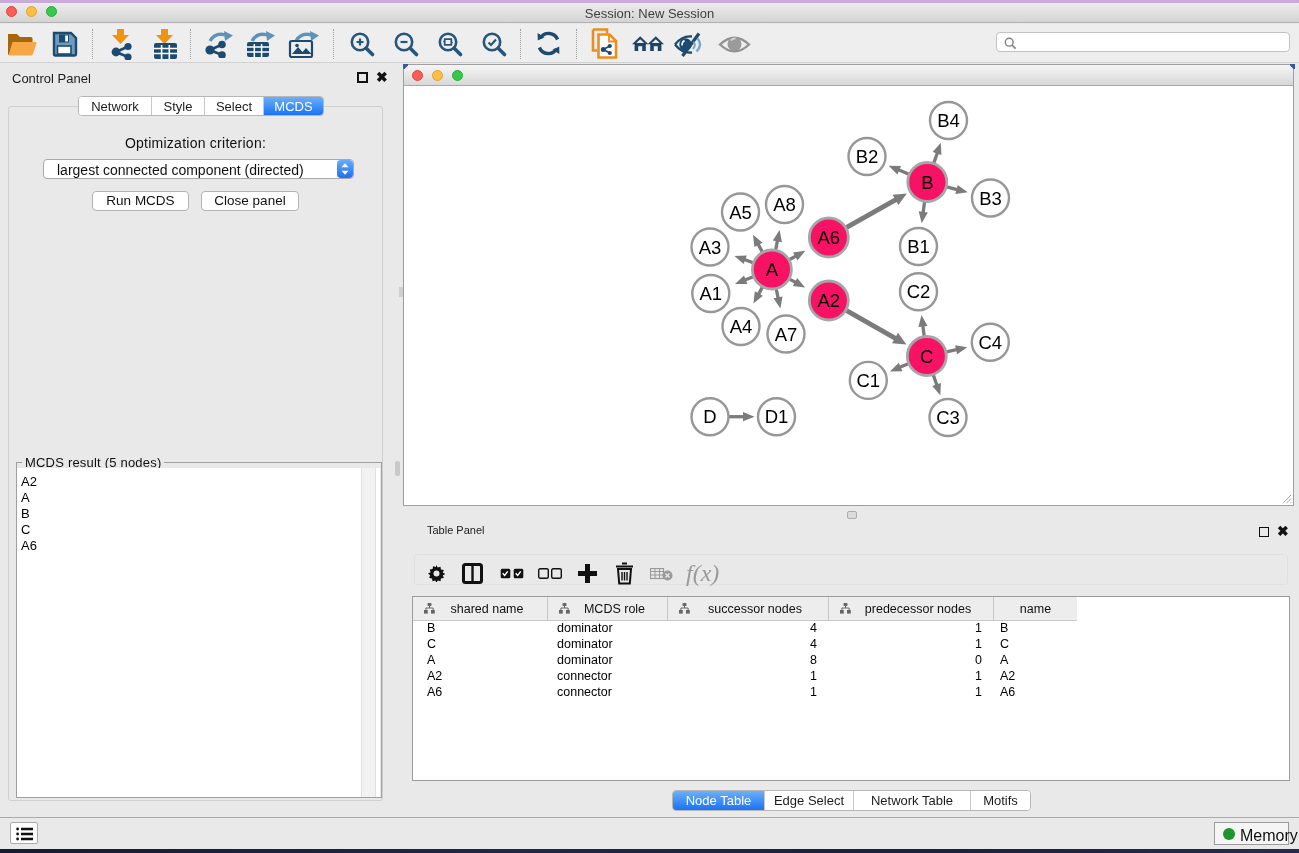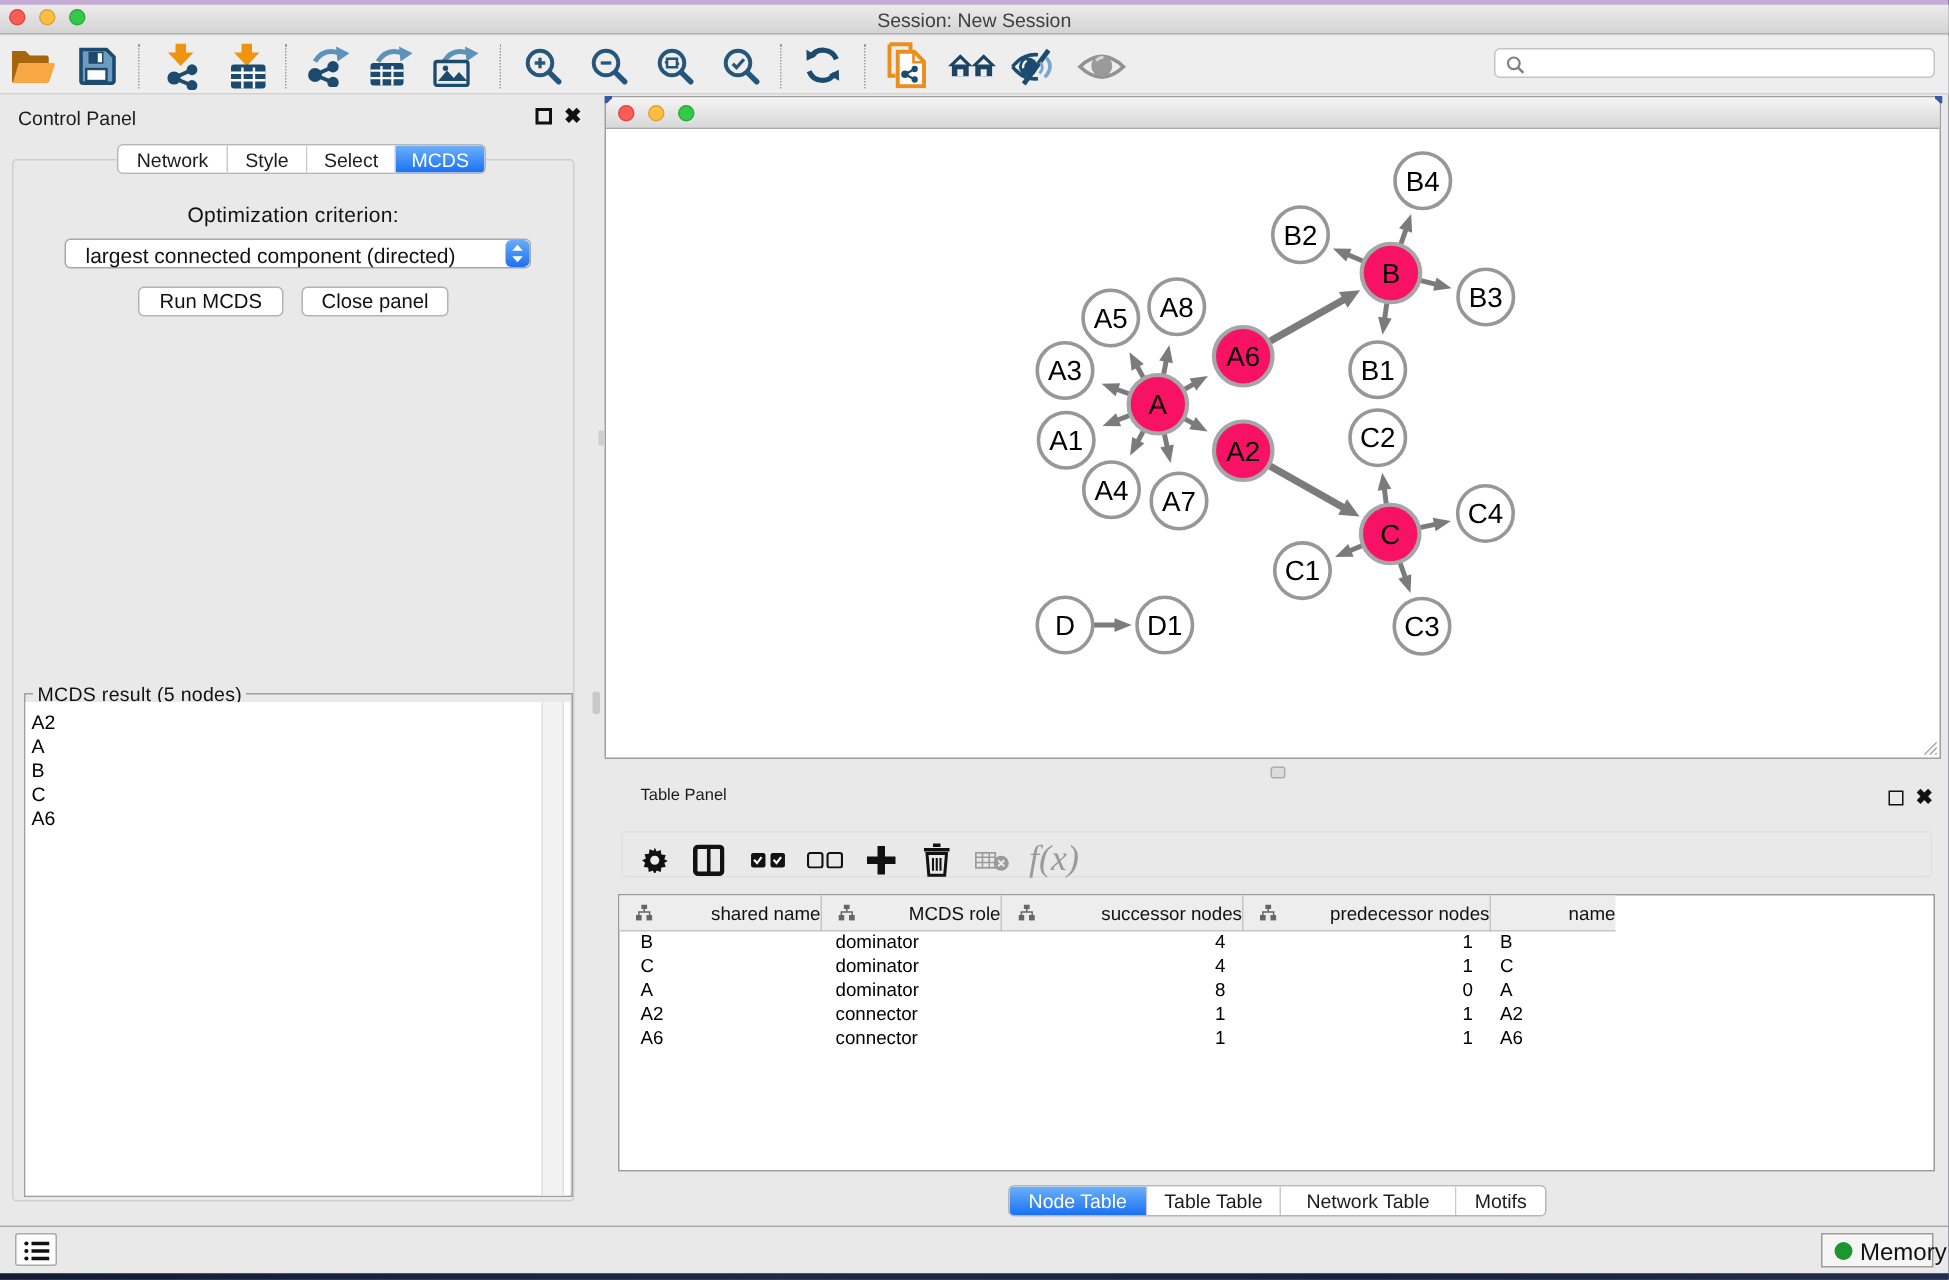--- a/index.html
+++ b/index.html
@@ -39,21 +39,21 @@
 
 #netframe{position:absolute;left:403px;top:64px;width:891px;height:442px;background:#fff;border:1px solid #9e9e9e}
 #nettitle{position:absolute;left:0;top:0;width:100%;height:21px;background:linear-gradient(#f5f5f5,#d8d8d8);border-bottom:1px solid #a8a8a8}
 #nettitle .t{position:absolute;top:4px;width:100%;text-align:center;font-size:13px;color:#2c2c2c}
 .grip{position:absolute;right:1px;bottom:1px;width:10px;height:10px}
 
 #tp-title{position:absolute;left:427px;top:524px;font-size:11px;color:#1c1c1c}
 #tbl{position:absolute;left:412px;top:596px;width:878px;height:185px;background:#fff;border:1px solid #9c9c9c}
 #tblhead{position:absolute;left:0;top:0;width:664px;height:24px;background:#ededed;border-bottom:1px solid #c8c8c8}
 .th{position:absolute;top:0;height:24px;border-right:1px solid #c6c6c6}
-.th .cap2{position:absolute;top:5px;width:100%;text-align:right;font-size:12.5px;color:#111}
+.th .cap2{position:absolute;top:5px;width:100%;text-align:center;font-size:12.5px;color:#111}
 .hix{z-index:6}
 .cell{position:absolute;font-size:12.5px;color:#000;z-index:6}
 .tabs2{position:absolute;top:790px;display:flex;height:21px;border:1px solid #b6b6b6;border-radius:4px;background:#fff;overflow:hidden;left:672px}
 </style></head><body>
 <div id="app"></div>
 <div style="position:absolute;left:0;top:0;width:1299px;height:3px;background:#c8abd9"></div>
 <div id="titlebar">
   <div class="tl" style="left:6px;background:#fc5d57;border:1px solid #e14640"></div>
   <div class="tl" style="left:26px;background:#fdbe41;border:1px solid #e0a135"></div>
   <div class="tl" style="left:46px;background:#35c94b;border:1px solid #2bab3c"></div>
@@ -352,21 +352,21 @@
     <div class="th" style="left:416px;width:165px">
         <span class="cap2" style="padding-left:14px">predecessor nodes</span>
       </div>
     <div class="th" style="left:581px;width:83px;border-right:none">
         <span class="cap2">name</span>
       </div>
   </div>
 </div>
 <div class="tabs2">
   <div class="tab sel" style="width:92px;line-height:20px">Node Table</div>
-  <div class="tab" style="width:89px;line-height:20px">Table Table</div>
+  <div class="tab" style="width:89px;line-height:20px">Edge Select</div>
   <div class="tab" style="width:117px;line-height:20px">Network Table</div>
   <div class="tab" style="width:59px;line-height:20px">Motifs</div>
 </div>
 
 <div id="statusline"></div>
 <div id="listbtn">
     <svg style="position:absolute;left:5px;top:4px" width="17" height="14" viewBox="0 0 17 14">
       <circle cx="1.6" cy="2" r="1.4" fill="#111"></circle>
       <circle cx="1.6" cy="7" r="1.4" fill="#111"></circle>
       <circle cx="1.6" cy="12" r="1.4" fill="#111"></circle>

